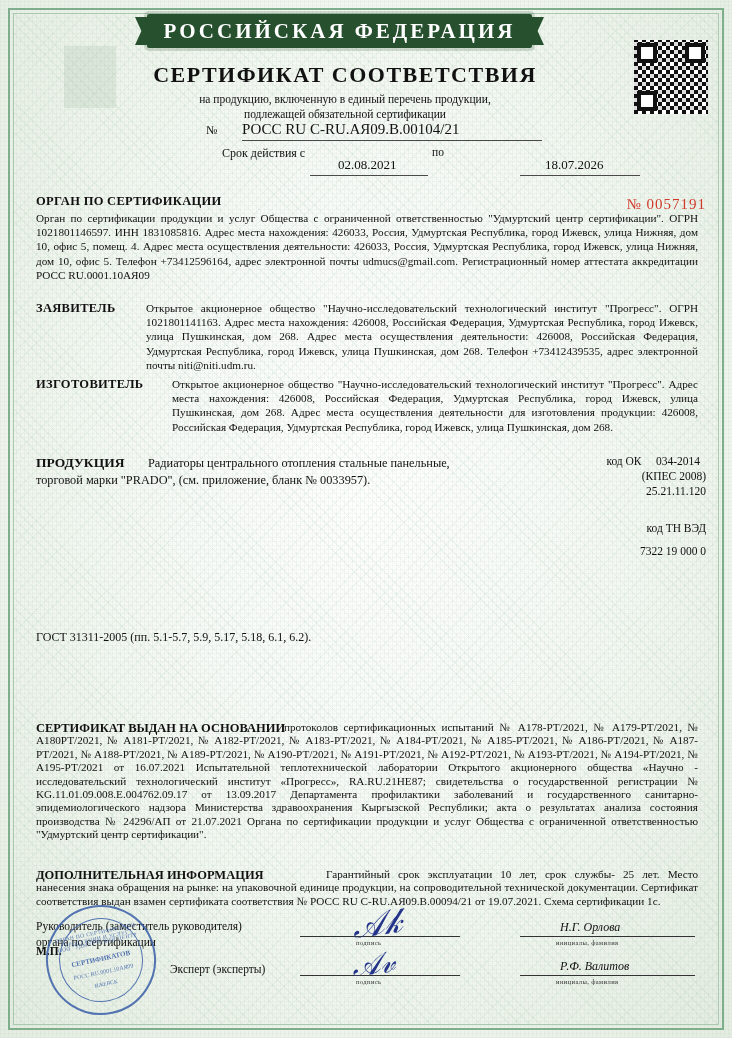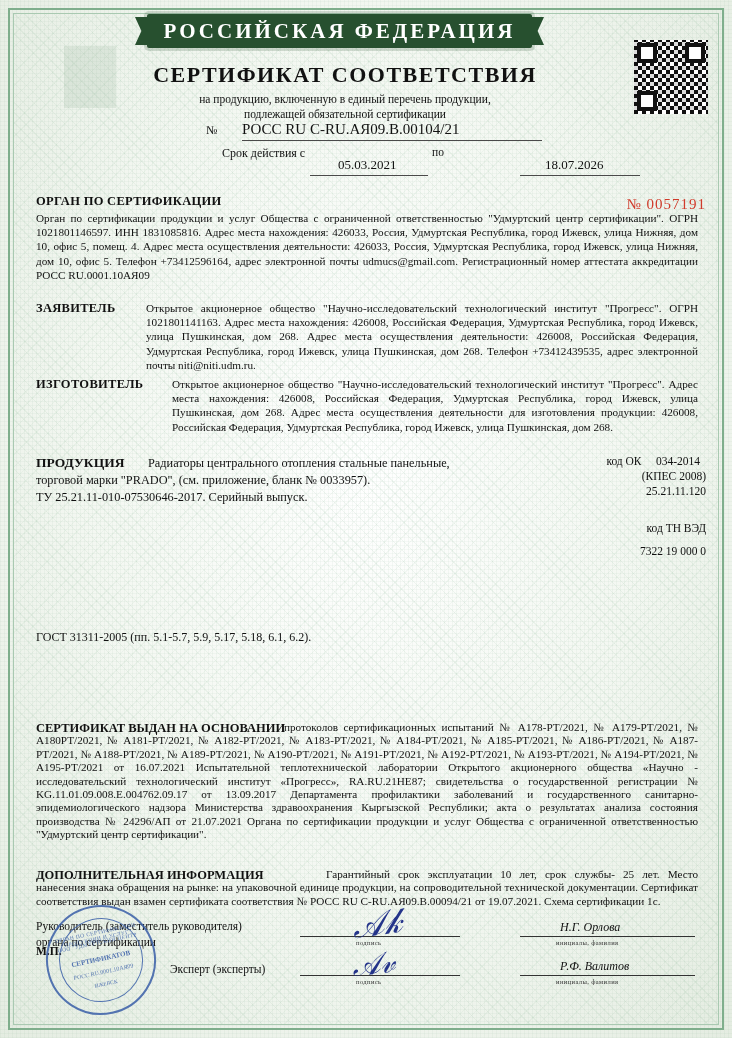--- a/index.html
+++ b/index.html
@@ -162,41 +162,40 @@
     <div class="subtitle">
       <div>на продукцию, включенную в единый перечень продукции,</div>
       <div>подлежащей обязательной сертификации</div>
     </div>
 
     <div class="row-num">№</div>
     <div class="num-val">РОСС RU C-RU.АЯ09.В.00104/21</div>
     <div class="line" style="left:242px;top:140px;width:300px;"></div>
 
     <div class="valid-label">Срок действия с</div>
-    <div class="date-from">05.03.2021</div>
+    <div class="date-from">02.08.2021</div>
     <div class="line" style="left:310px;top:175px;width:118px;"></div>
     <div class="po">по</div>
     <div class="date-to">18.07.2026</div>
     <div class="line" style="left:520px;top:175px;width:120px;"></div>
 
     <div class="serial">№ 0057191</div>
 
     <div class="sect-title" style="left:36px;top:194px;">ОРГАН ПО СЕРТИФИКАЦИИ</div>
     <div class="body-text" style="left:36px;top:211px;width:662px;">Орган по сертификации продукции и услуг Общества с ограниченной ответственностью "Удмуртский центр сертификации". ОГРН 1021801146597. ИНН 1831085816. Адрес места нахождения: 426033, Россия, Удмуртская Республика, город Ижевск, улица Нижняя, дом 10, офис 5, помещ. 4. Адрес места осуществления деятельности: 426033, Россия, Удмуртская Республика, город Ижевск, улица Нижняя, дом 10, офис 5. Телефон +73412596164, адрес электронной почты udmucs@gmail.com. Регистрационный номер аттестата аккредитации РОСС RU.0001.10АЯ09</div>
 
     <div class="sect-title" style="left:36px;top:301px;">ЗАЯВИТЕЛЬ</div>
     <div class="body-text" style="left:146px;top:301px;width:552px;">Открытое акционерное общество "Научно-исследовательский технологический институт "Прогресс". ОГРН 1021801141163. Адрес места нахождения: 426008, Российская Федерация, Удмуртская Республика, город Ижевск, улица Пушкинская, дом 268. Адрес места осуществления деятельности: 426008, Российская Федерация, Удмуртская Республика, город Ижевск, улица Пушкинская, дом 268. Телефон +73412439535, адрес электронной почты niti@niti.udm.ru.</div>
 
     <div class="sect-title" style="left:36px;top:377px;">ИЗГОТОВИТЕЛЬ</div>
     <div class="body-text" style="left:172px;top:377px;width:526px;">Открытое акционерное общество "Научно-исследовательский технологический институт "Прогресс". Адрес места нахождения: 426008, Российская Федерация, Удмуртская Республика, город Ижевск, улица Пушкинская, дом 268. Адрес места осуществления деятельности для изготовления продукции: 426008, Российская Федерация, Удмуртская Республика, город Ижевск, улица Пушкинская, дом 268.</div>
 
     <div class="prod-title">ПРОДУКЦИЯ</div>
     <div style="position:absolute;left:148px;top:455px;width:330px;font-size:12.3px;line-height:17px;">Радиаторы центрального отопления стальные панельные,</div>
     <div style="position:absolute;left:36px;top:472px;width:450px;font-size:12.3px;line-height:17px;">торговой марки "PRADO", (см. приложение, бланк № 0033957).</div>
-    <div style="position:absolute;left:36px;top:489px;width:450px;font-size:12.3px;line-height:17px;">ТУ 25.21.11-010-07530646-2017. Серийный выпуск.</div>
 
     <div class="code-ok">
       <span>код ОК</span>
       &nbsp;&nbsp;&nbsp;
       <span>034-2014</span>
     </div>
     <div class="code-ok2">(КПЕС 2008)</div>
     <div class="code-ok3">25.21.11.120</div>
     <div class="code-tn">код ТН ВЭД</div>
     <div class="code-tn2">7322 19 000 0</div>

